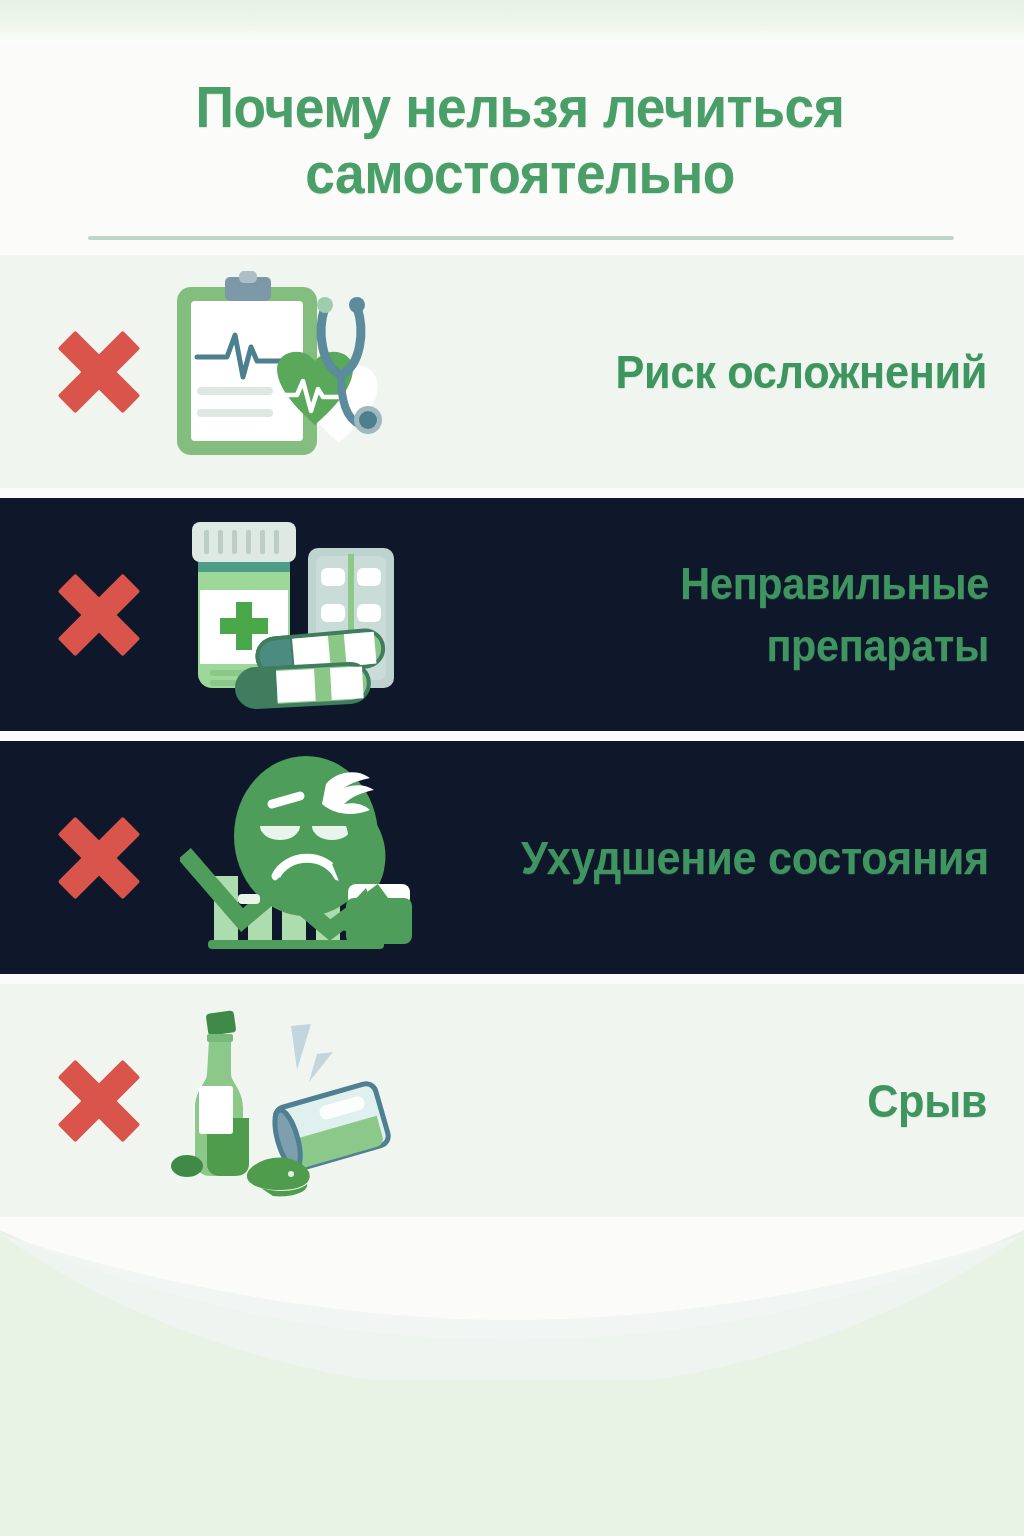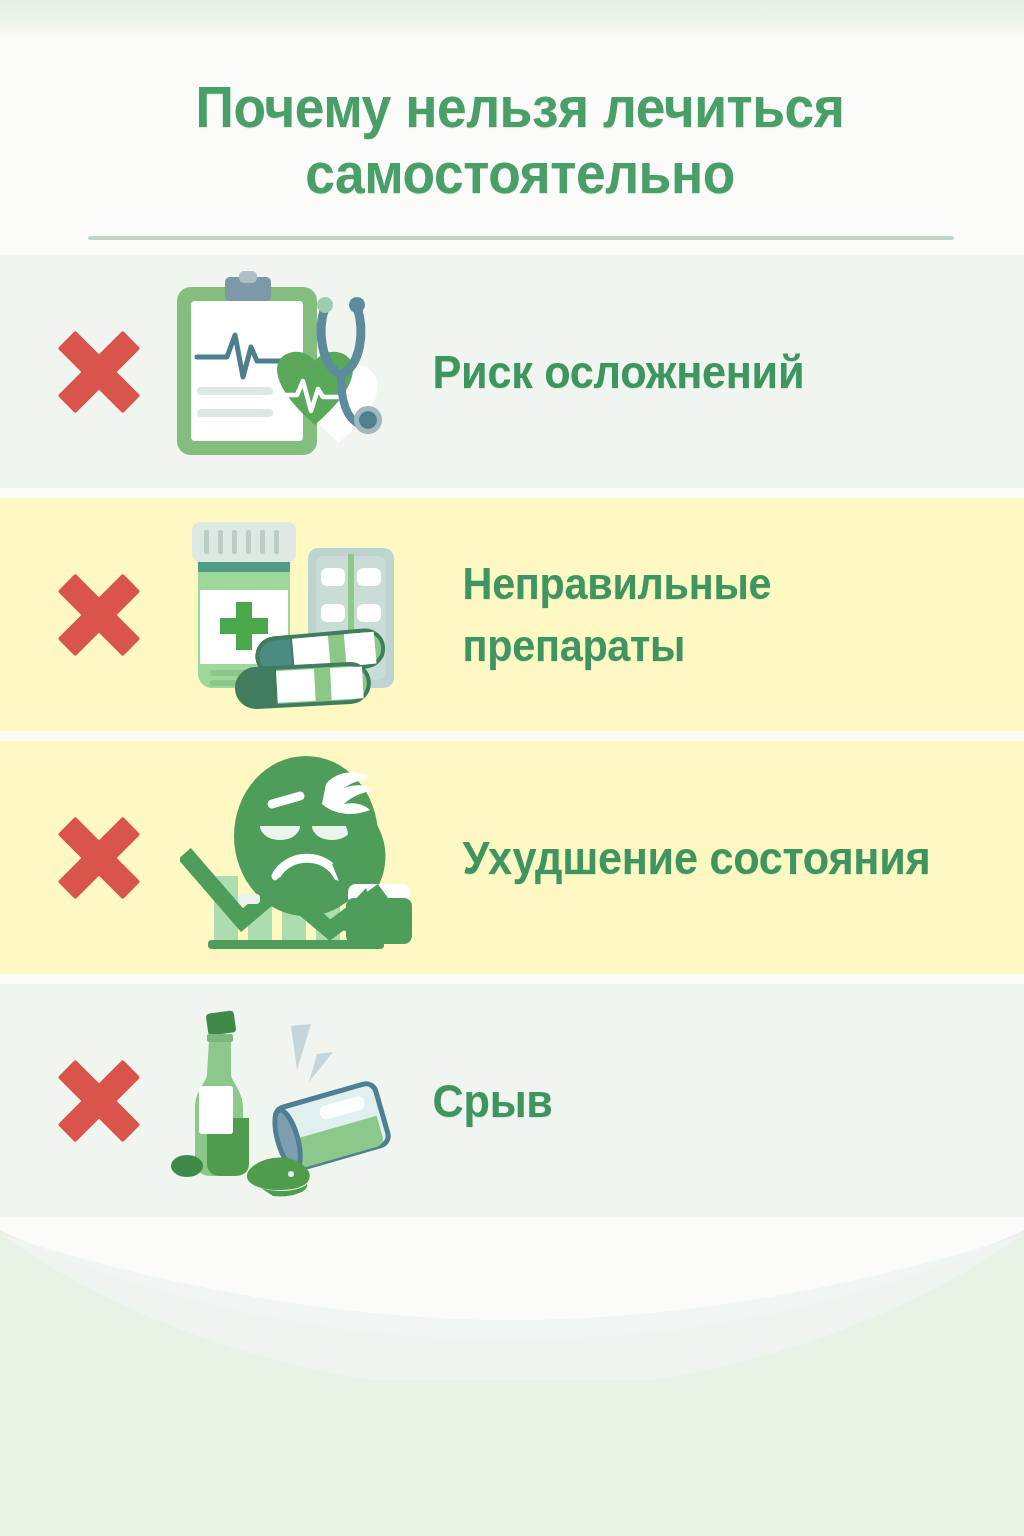--- a/index.html
+++ b/index.html
@@ -42,28 +42,28 @@
     letter-spacing:-0.5px;
     transform:scaleX(0.92);
     transform-origin:50% 50%;
     text-shadow:0 1px 1px rgba(120,160,130,0.25);
   }
   .title-divider{
     position:absolute;left:80px;top:236px;width:866px;height:4px;
     background:#bed6c8;border-radius:2px;
   }
   
-  .rows{position:absolute;left:0;top:255px;width:1024px;}
+  .rows{position:absolute;left:0;top:255px;width:1024px;text-align:right;}
   .row{
     position:relative;width:1024px;height:233px;
     margin-bottom:10px;
     display:flex;align-items:center;
   }
   .row.tint-green{background:#f0f6ef;}
-  .row.tint-gray{background:#fef9c3;gap:15px;}
+  .row.tint-gray{background:#0f172a;gap:15px;}
   .row-x{
     position:relative;
     width:110px;height:110px;
     margin-left:44px;
     flex:0 0 auto;
   }
   .row-x .bar{
     position:absolute;left:50%;top:50%;
     width:92px;height:25px;
     background:#d9544a;

